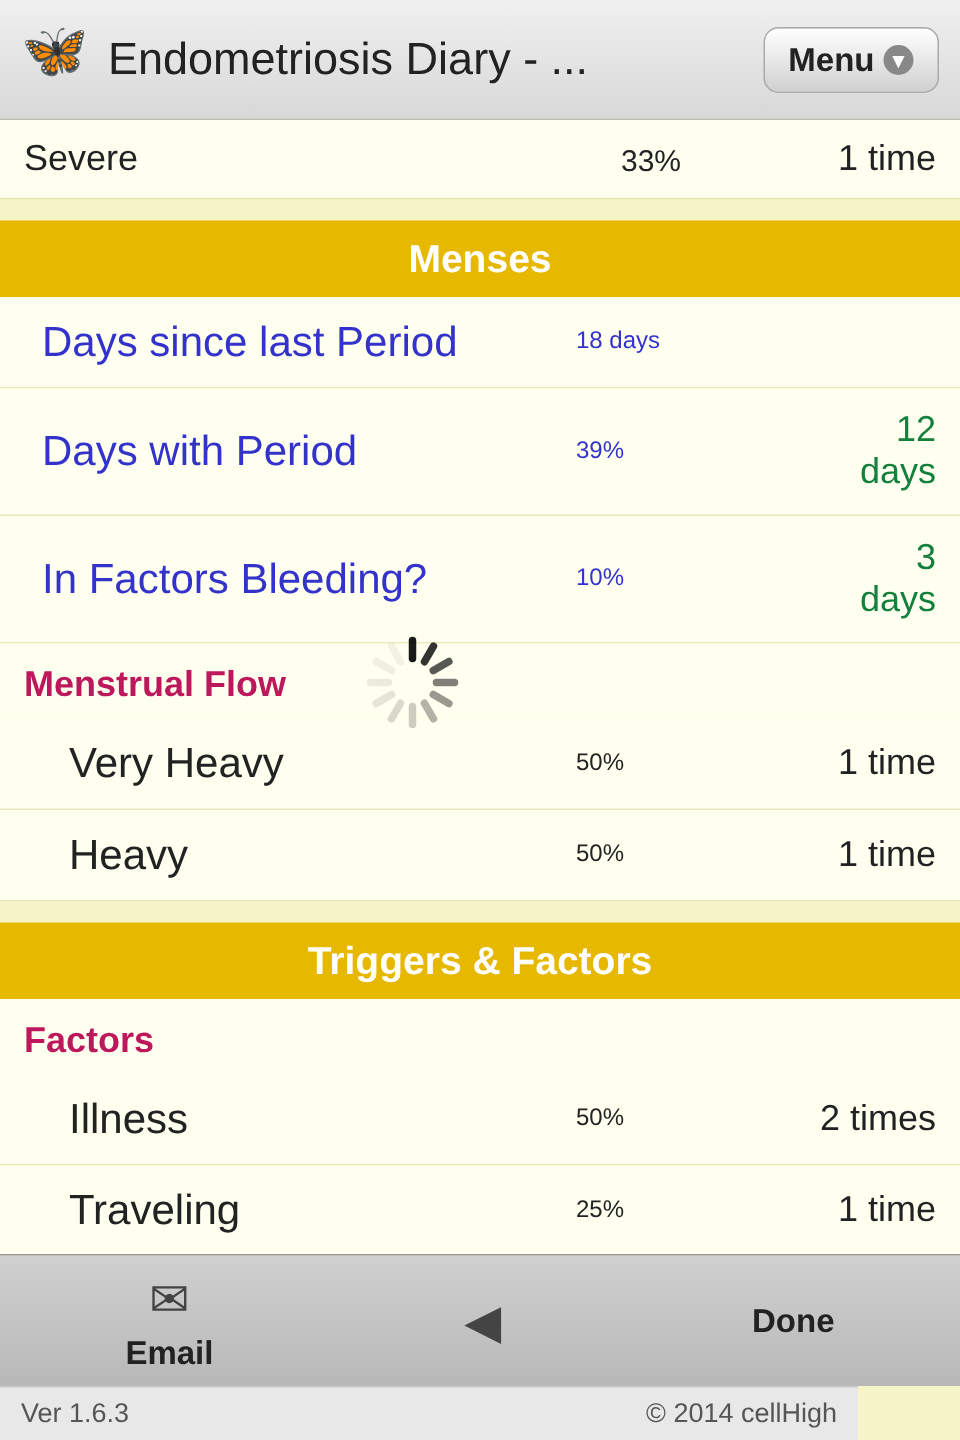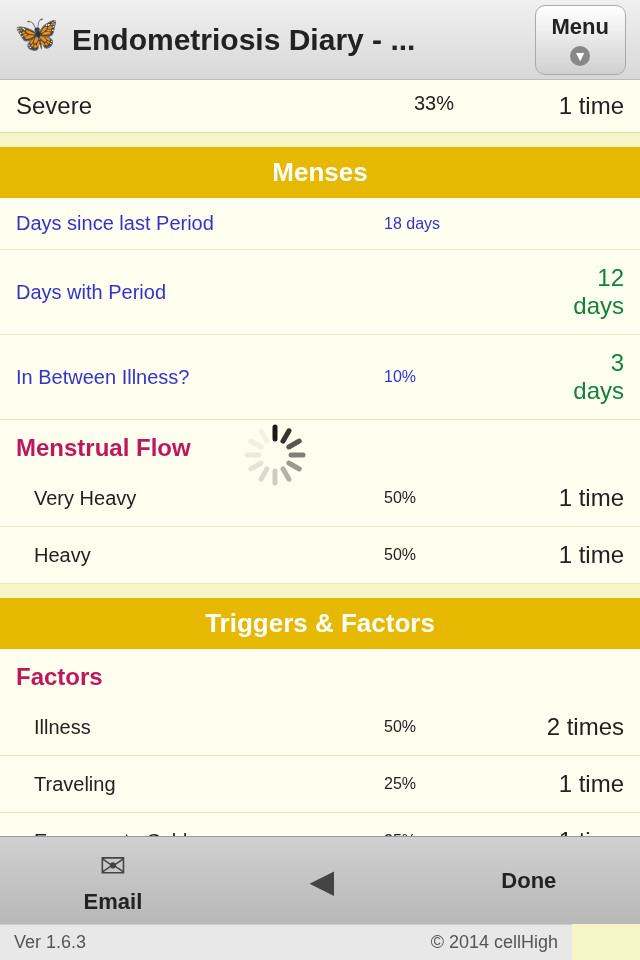--- a/index.html
+++ b/index.html
@@ -28,37 +28,36 @@
       gap: 10px;
     }
     .butterfly-icon {
       width: 48px;
       height: 48px;
       font-size: 36px;
       line-height: 1;
     }
     .header-title {
       font-size: 30px;
-      font-weight: bold;
+      font-weight: normal;
       color: #222;
       text-align: center;
     }
     .menu-btn {
       background: linear-gradient(to bottom, #ffffff, #d0d0d0);
       border: 1px solid #aaa;
       border-radius: 10px;
       padding: 8px 16px;
       font-size: 22px;
       font-weight: bold;
       color: #222;
       display: flex;
       align-items: center;
       gap: 6px;
       cursor: pointer;
-      flex-direction: column;
     }
     .chevron-down {
       display: inline-block;
       width: 20px;
       height: 20px;
       border-radius: 50%;
       background: #888;
       color: white;
       font-size: 14px;
       text-align: center;
@@ -68,21 +67,21 @@
     
     .content {
       height: calc(960px - 80px - 88px - 36px);
       overflow-y: auto;
       background: #f5f5c8;
     }
 
     
     .severe-row {
       display: flex;
-      align-items: flex-start;
+      align-items: flex-end;
       padding: 12px 16px;
       border-bottom: 1px solid #e0e0a0;
       background: #fffff0;
     }
     .row-label {
       flex: 1;
       font-size: 24px;
       color: #222;
     }
     .row-pct {
@@ -120,22 +119,23 @@
     
     .data-row {
       display: flex;
       align-items: center;
       padding: 14px 16px;
       border-bottom: 1px solid #e8e8b8;
       background: #fffff0;
     }
     .data-row-label {
       flex: 1;
-      font-size: 20px;
+      font-size: 28px;
       color: #3333cc;
+      margin-left: 12px;
     }
     .data-row-pct {
       width: 110px;
       font-size: 16px;
       color: #3333cc;
       text-align: left;
     }
     .data-row-count {
       width: 130px;
       font-size: 24px;
@@ -247,25 +247,26 @@
   </div>
 
   <div class="data-row">
     <span class="data-row-label">Days since last Period</span>
     <span class="data-row-pct">18 days</span>
     <span class="data-row-count"></span>
   </div>
 
   <div class="data-row">
     <span class="data-row-label">Days with Period</span>
+    <span class="data-row-pct">39%</span>
     <span class="data-row-count">12<br>days</span>
   </div>
 
   <div class="data-row">
-    <span class="data-row-label">In Between Illness?</span>
+    <span class="data-row-label">In Factors Bleeding?</span>
     <span class="data-row-pct">10%</span>
     <span class="data-row-count">3<br>days</span>
   </div>
 
   <div class="sub-section">
     <span>Menstrual Flow</span>
   </div>
 
   <div class="data-row indented">
     <span class="data-row-label">Very Heavy</span>

